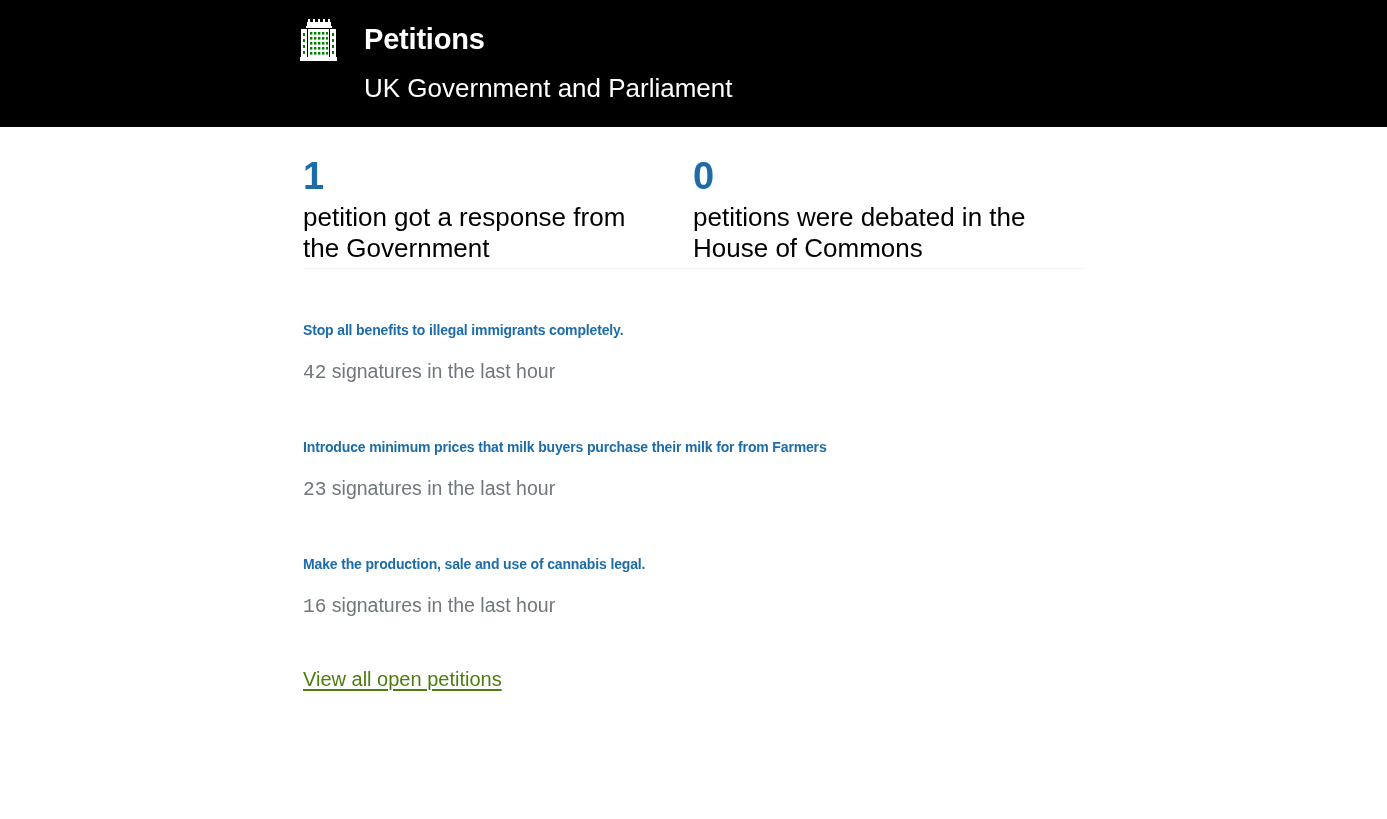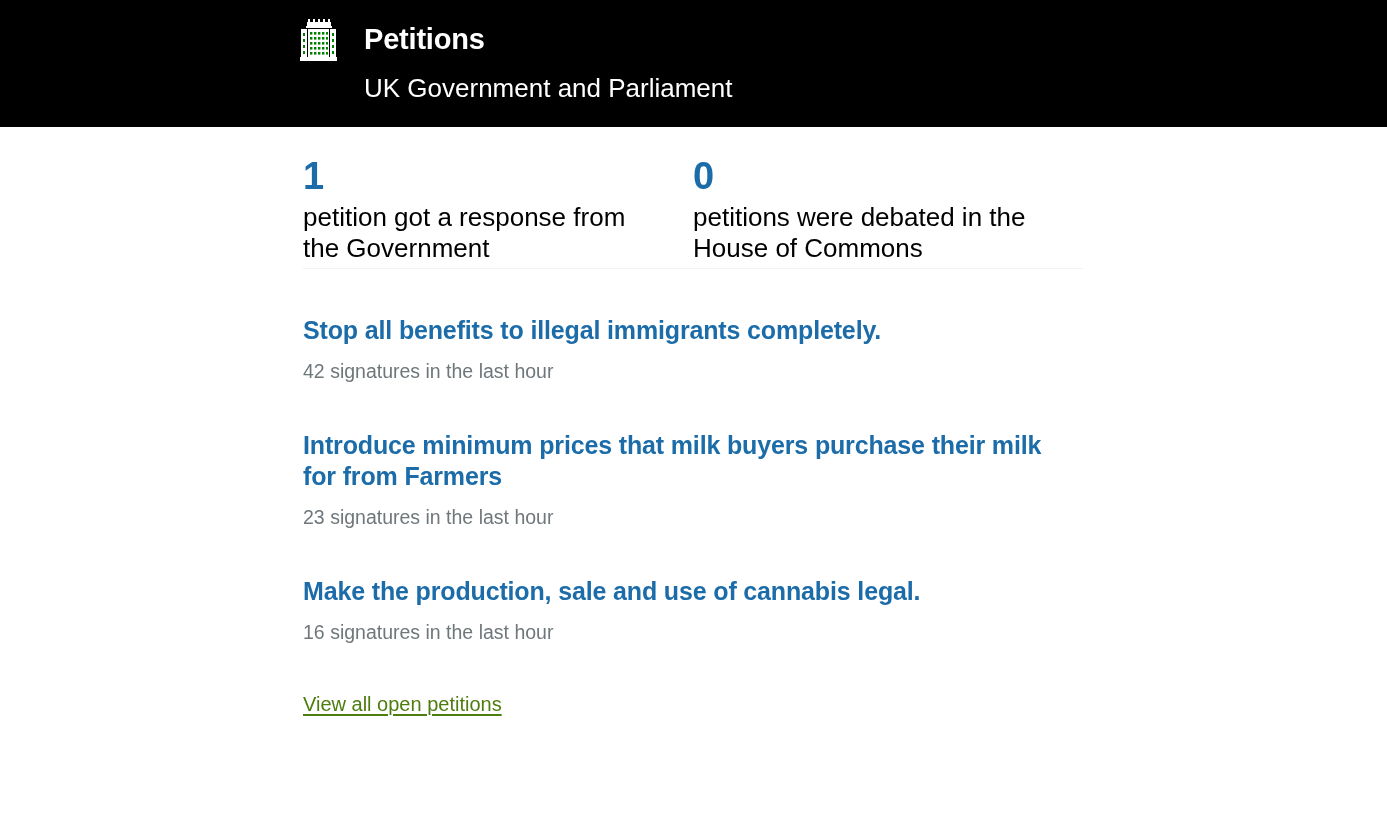--- a/index.html
+++ b/index.html
@@ -127,36 +127,36 @@
   .petition-item {
     margin: 0;
     padding: 0;
   }
   .petition-item.first { padding-top: 46px; }
   .petition-item.rest { padding-top: 44px; }
 
   .petition-link {
     display: inline-block;
     color: #1b6ca8;
-    font-size: 25px;
+    font-size: 14px;
     font-weight: bold;
     line-height: 31px;
     text-decoration: none;
     letter-spacing: -0.15px;
     max-width: 760px;
   }
 
   .petition-meta {
     color: #6f777b;
     font-size: 19.5px;
     font-weight: normal;
     line-height: 30px;
     margin: 10px 0 0 0;
   }
-  .petition-meta .count { color: #6f777b; }
+  .petition-meta .count { color: #6f777b; font-family: Liberation Mono, monospace; }
 
   
   .view-all-wrap {
     padding-top: 43px;
   }
   .view-all-link {
     color: #4d7c0f;
     font-size: 20px;
     font-weight: normal;
     line-height: 28px;

